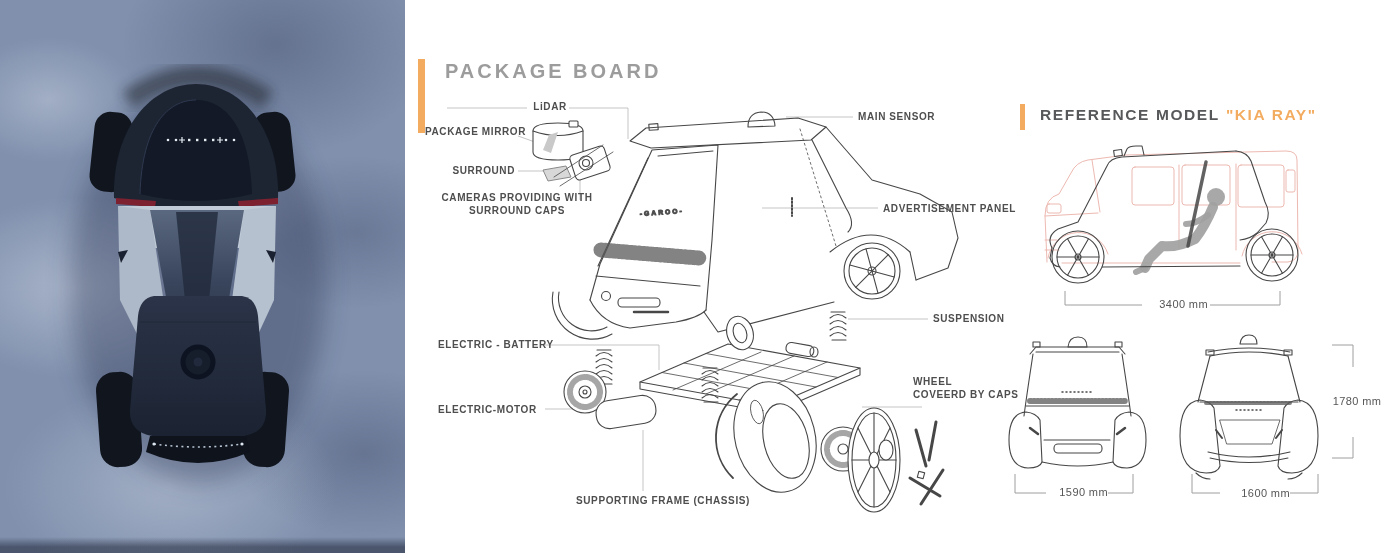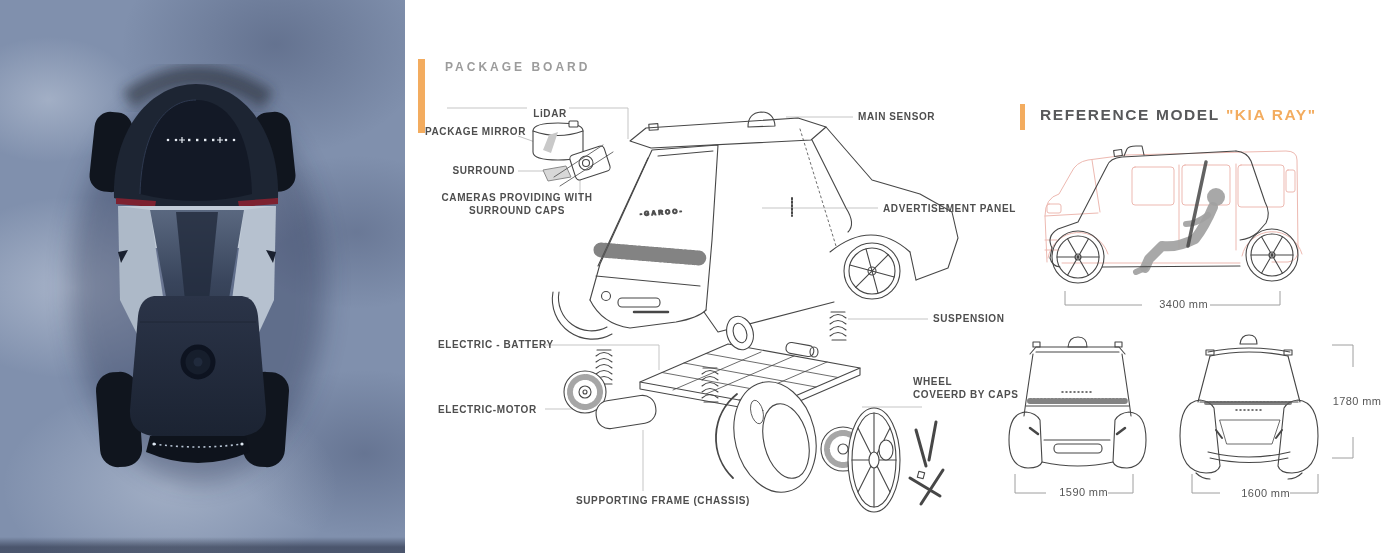--- a/index.html
+++ b/index.html
@@ -22,21 +22,21 @@
       radial-gradient(170px 110px at 88% 42%, rgba(40,50,82,.25), transparent 70%),
       radial-gradient(240px 150px at 42% 88%, rgba(225,232,242,.35), transparent 70%),
       radial-gradient(190px 120px at 90% 82%, rgba(36,46,78,.28), transparent 70%),
       radial-gradient(140px 90px at 55% 35%, rgba(210,220,235,.25), transparent 70%),
       #8090ad;
   }
   .photo svg{position:absolute;inset:0}
 
   
   .accent-bar{position:absolute;background:var(--accent)}
-  .pb-title{position:absolute;left:445px;top:60px;font-size:12px;font-weight:600;
+  .pb-title{position:absolute;left:445px;top:60px;font-size:20px;font-weight:600;
     letter-spacing:3px;color:var(--title)}
   .ref-title{position:absolute;left:1040px;top:106px;font-size:15.5px;font-weight:700;
     letter-spacing:1.6px;color:var(--heading);white-space:nowrap}
   .ref-title .orange{color:var(--accent);margin-left:6px}
 
   
   .callout{position:absolute;font-size:10px;font-weight:700;line-height:12.5px;
     letter-spacing:.6px;color:var(--label);white-space:nowrap}
   .callout.c-center{text-align:center;white-space:normal}
   .callout.c-right{text-align:right}
@@ -319,21 +319,21 @@
     </g>
 
     <g class="dimln">
       <path d="M1065,291 V305 H1142 M1210,305 H1280 V291"></path>
       <path d="M1015,474 V493 H1046 M1108,493 H1133 V474"></path>
       <path d="M1192,474 V493 H1220 M1290,493 H1318 V474"></path>
       <path d="M1332,345 H1353 V367 M1353,437 V458 H1332"></path>
     </g>
   </svg>
 
-  <div class="callout c-center" style="left:519px;top:108px;width:62px">LiDAR</div>
+  <div class="callout c-center" style="left:519px;top:101px;width:62px">LiDAR</div>
   <div class="callout c-right" style="left:425px;top:126px;width:101px">PACKAGE MIRROR</div>
   <div class="callout c-right" style="left:425px;top:165px;width:90px">SURROUND</div>
   <div class="callout c-center" style="left:436px;top:192px;width:162px">
     <div>CAMERAS PROVIDING WITH</div>
     <div>SURROUND CAPS</div>
   </div>
   <div class="callout" style="left:858px;top:111px">MAIN SENSOR</div>
   <div class="callout" style="left:883px;top:203px">ADVERTISEMENT PANEL</div>
   <div class="callout" style="left:933px;top:313px">SUSPENSION</div>
   <div class="callout" style="left:438px;top:339px">ELECTRIC - BATTERY</div>

